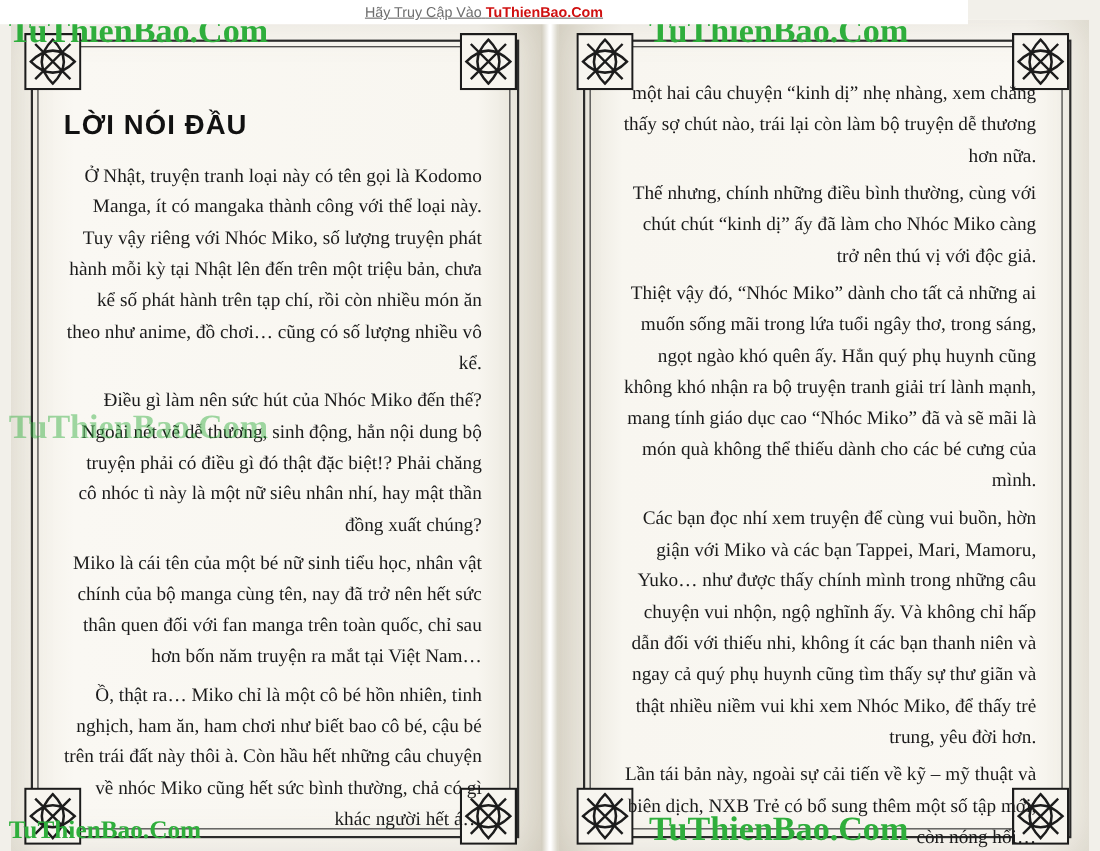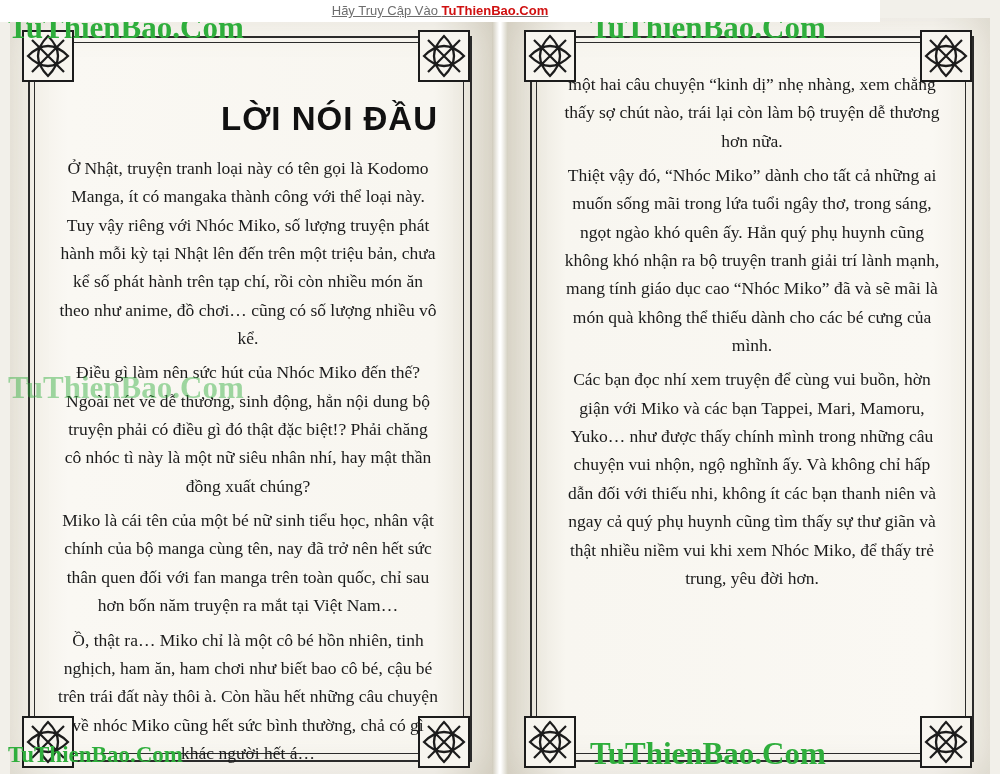--- a/index.html
+++ b/index.html
@@ -87,33 +87,33 @@
     position: absolute;
     z-index: 10;
     color: #1c1c1c;
   }
   .col-left  { left: 58px;  top: 100px; width: 380px; }
   .col-right { left: 562px; top: 70px;  width: 380px; }
 
   .doc-title {
     font-family: "Liberation Sans", sans-serif;
     font-weight: bold;
-    font-size: 33px;
+    font-size: 25px;
     letter-spacing: 1px;
-    text-align: right;
+    text-align: left;
     color: #111;
     margin: 0 0 16px 0;
   }
   p.para {
     margin: 0 0 6px 0;
     font-size: 17.5px;
     line-height: 1.62;
     font-family: "Liberation Serif", serif;
     color: #1b1b1b;
-    text-align: center;
+    text-align: right;
   }
 
   
   .wm {
     position: absolute;
     font-family: "Liberation Serif", serif;
     font-weight: bold;
     color: #2fae3c;
     z-index: 30;
     white-space: nowrap;
@@ -183,22 +183,24 @@
     <h1 class="doc-title">LỜI NÓI ĐẦU</h1>
     <p class="para">Ở Nhật, truyện tranh loại này có tên gọi là Kodomo Manga, ít có mangaka thành công với thể loại này. Tuy vậy riêng với Nhóc Miko, số lượng truyện phát hành mỗi kỳ tại Nhật lên đến trên một triệu bản, chưa kể số phát hành trên tạp chí, rồi còn nhiều món ăn theo như anime, đồ chơi… cũng có số lượng nhiều vô kể.</p>
     <p class="para">Điều gì làm nên sức hút của Nhóc Miko đến thế? Ngoài nét vẽ dễ thương, sinh động, hẳn nội dung bộ truyện phải có điều gì đó thật đặc biệt!? Phải chăng cô nhóc tì này là một nữ siêu nhân nhí, hay mật thần đồng xuất chúng?</p>
     <p class="para">Miko là cái tên của một bé nữ sinh tiểu học, nhân vật chính của bộ manga cùng tên, nay đã trở nên hết sức thân quen đối với fan manga trên toàn quốc, chỉ sau hơn bốn năm truyện ra mắt tại Việt Nam…</p>
     <p class="para">Ồ, thật ra… Miko chỉ là một cô bé hồn nhiên, tinh nghịch, ham ăn, ham chơi như biết bao cô bé, cậu bé trên trái đất này thôi à. Còn hầu hết những câu chuyện về nhóc Miko cũng hết sức bình thường, chả có gì khác người hết á…</p>
 
   </div>
 
   <div class="text-col col-right">
     <p class="para">một hai câu chuyện “kinh dị” nhẹ nhàng, xem chẳng thấy sợ chút nào, trái lại còn làm bộ truyện dễ thương hơn nữa.</p>
+    <p class="para">Thế nhưng, chính những điều bình thường, cùng với chút chút “kinh dị” ấy đã làm cho Nhóc Miko càng trở nên thú vị với độc giả.</p>
     <p class="para">Thiệt vậy đó, “Nhóc Miko” dành cho tất cả những ai muốn sống mãi trong lứa tuổi ngây thơ, trong sáng, ngọt ngào khó quên ấy. Hẳn quý phụ huynh cũng không khó nhận ra bộ truyện tranh giải trí lành mạnh, mang tính giáo dục cao “Nhóc Miko” đã và sẽ mãi là món quà không thể thiếu dành cho các bé cưng của mình.</p>
     <p class="para">Các bạn đọc nhí xem truyện để cùng vui buồn, hờn giận với Miko và các bạn Tappei, Mari, Mamoru, Yuko… như được thấy chính mình trong những câu chuyện vui nhộn, ngộ nghĩnh ấy. Và không chỉ hấp dẫn đối với thiếu nhi, không ít các bạn thanh niên và ngay cả quý phụ huynh cũng tìm thấy sự thư giãn và thật nhiều niềm vui khi xem Nhóc Miko, để thấy trẻ trung, yêu đời hơn.</p>
+    <p class="para">Lần tái bản này, ngoài sự cải tiến về kỹ – mỹ thuật và biên dịch, NXB Trẻ có bổ sung thêm một số tập mới, còn nóng hổi…</p>
 
   </div>
 
   <div class="wm wm-tl">TuThienBao.Com</div>
   <div class="wm wm-tr">TuThienBao.Com</div>
   <div class="wm wm-mid wm-faded">TuThienBao.Com</div>
   <div class="wm wm-bl">TuThienBao.Com</div>
   <div class="wm wm-br">TuThienBao.Com</div>
 
 </div>

